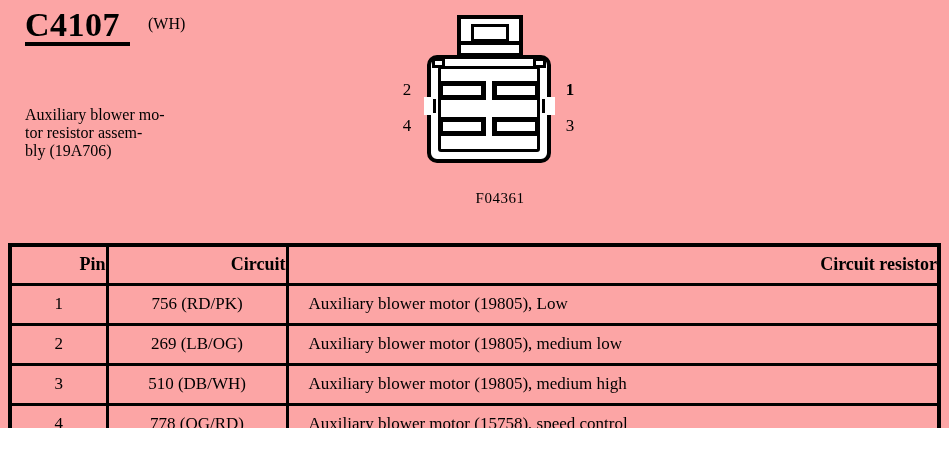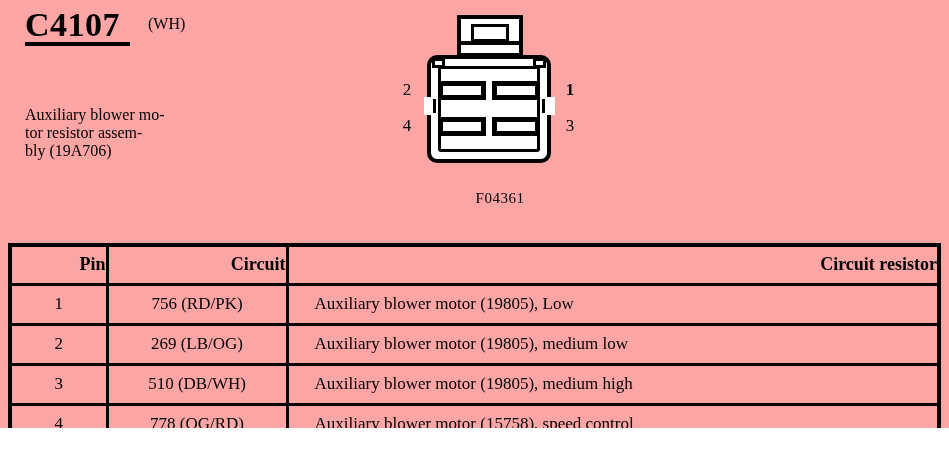--- a/index.html
+++ b/index.html
@@ -89,21 +89,21 @@
     overflow: hidden;
   }
   .pin-table th {
     font-size: 18px; font-weight: bold;
     text-align: right; height: 39px;
   }
   .pin-table td { font-size: 17px; height: 40px; }
   .col-pin     { width: 97px; }
   .col-circuit { width: 180px; }
   td.cell-pin, td.cell-circuit { text-align: center; }
-  td.cell-func { text-align: left; padding-left: 26px; }
+  td.cell-func { text-align: left; padding-left: 20px; }
 </style>
 </head>
 <body>
 
 <div class="page">
 
   <div class="abs connector-id">C4107</div>
   <div class="abs connector-color">(WH)</div>
   <div class="abs id-underline"></div>
   <div class="abs component-desc">Auxiliary blower mo-

